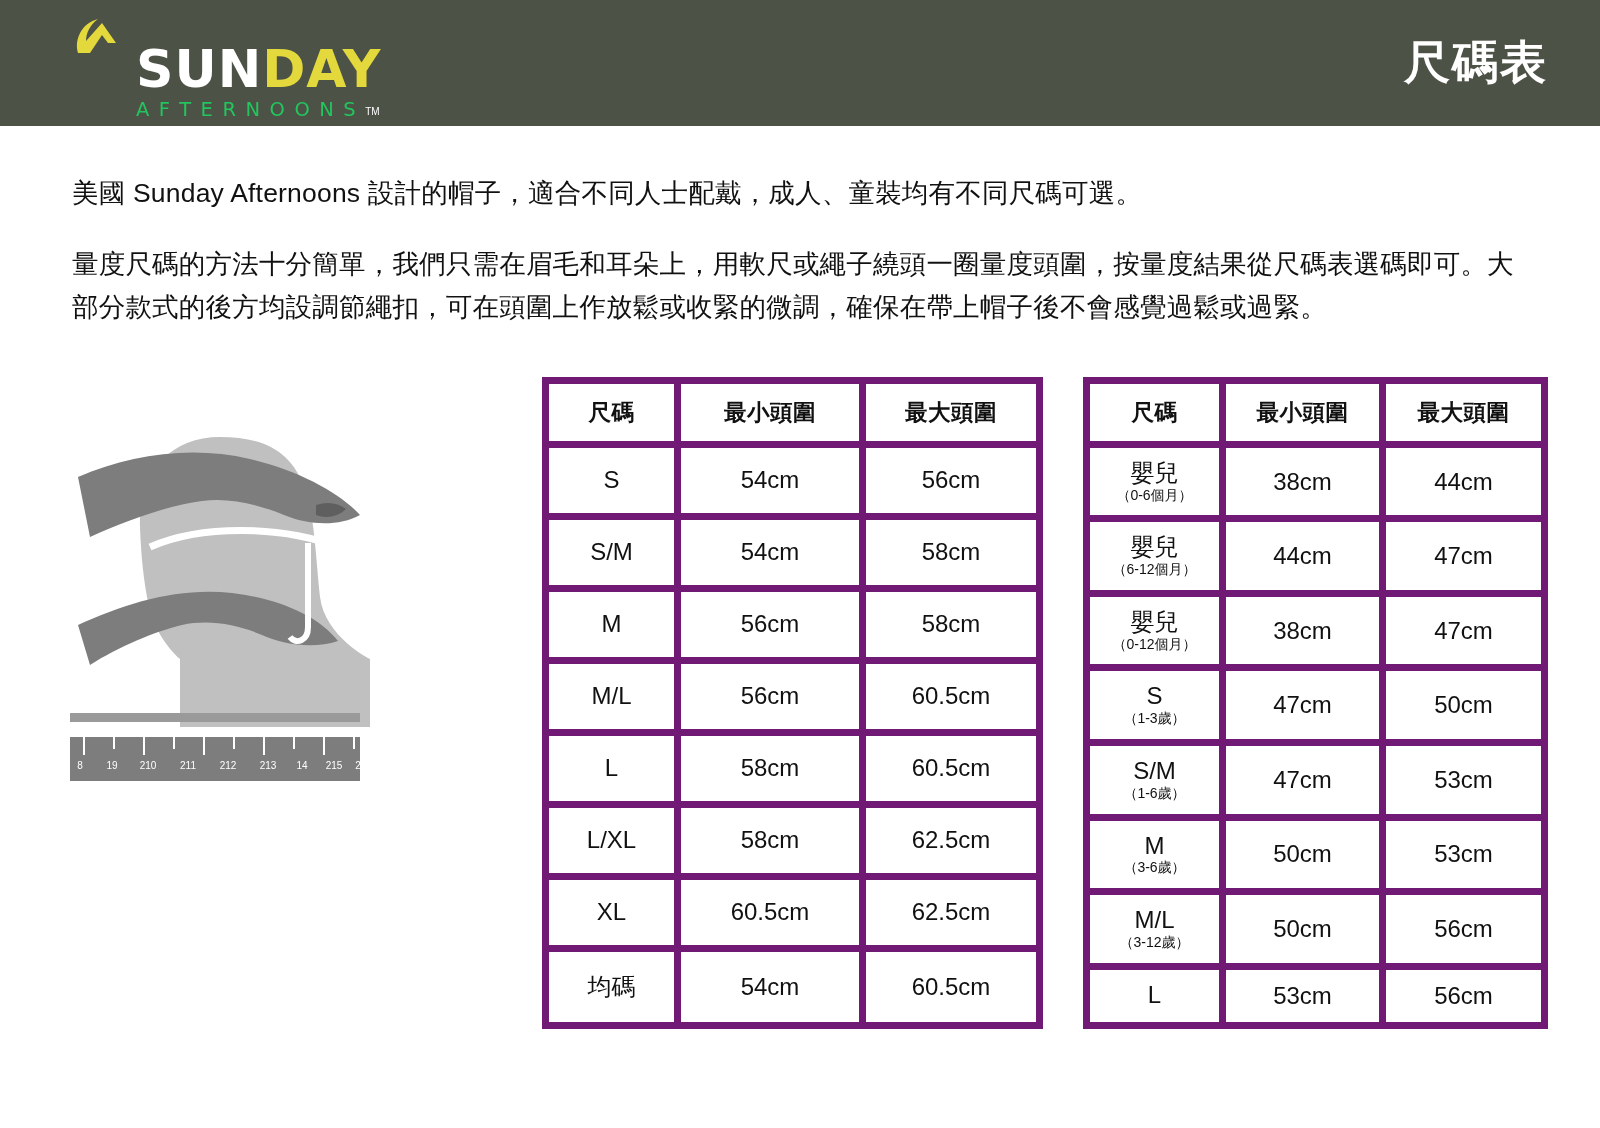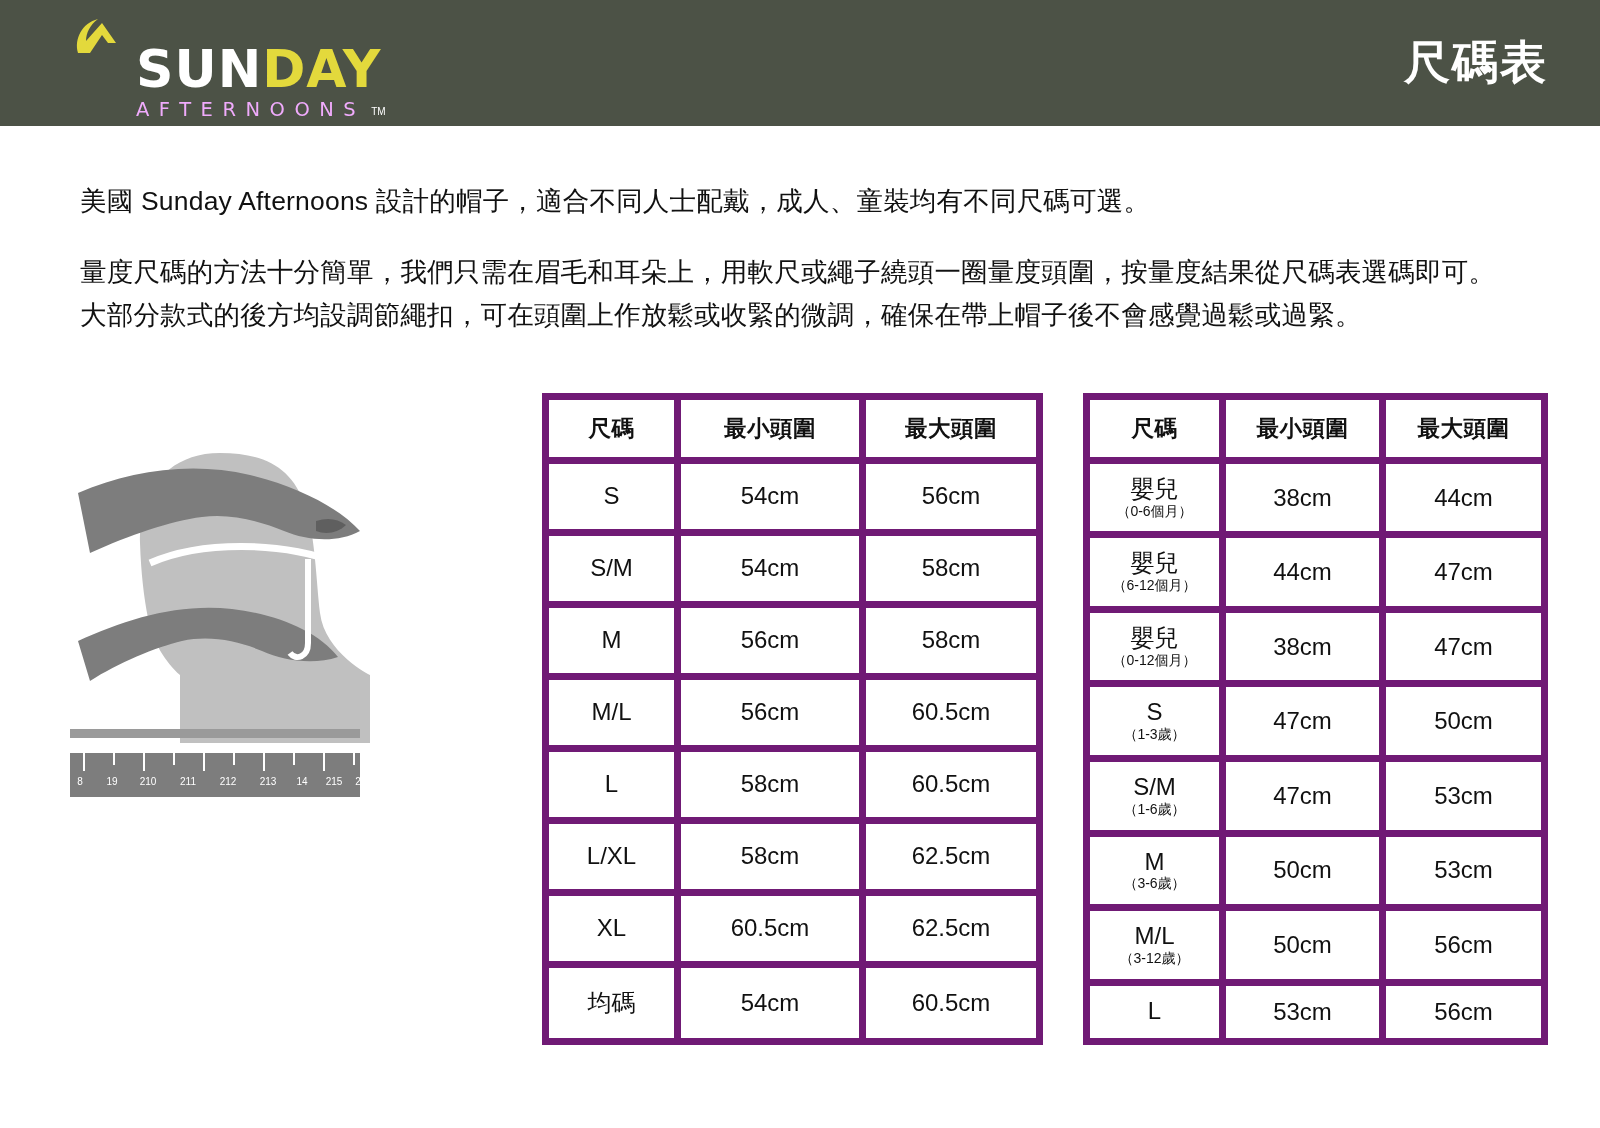--- a/index.html
+++ b/index.html
@@ -50,42 +50,42 @@
   }
   .logo-sunday .yellow { color: #e3d93c; }
   .logo-sub-row {
     display: flex;
     align-items: flex-end;
     margin-top: 5px;
   }
   .logo-afternoons {
     font-size: 19.5px;
     letter-spacing: 9.5px;
-    color: #f0abfc;
+    color: #22c55e;
     font-family: "DejaVu Sans", sans-serif;
   }
   .logo-tm {
     font-size: 10px;
     color: #ffffff;
-    margin-left: 6px;
+    margin-left: 0;
     margin-bottom: 2px;
   }
   .header-title {
     font-size: 46px;
     font-weight: bold;
     color: #ffffff;
     letter-spacing: 2px;
   }
 
   
   .intro {
     padding: 46px 72px 0 72px;
   }
   .intro p {
-    margin: 8px;
+    margin: 0;
     font-size: 26.5px;
     line-height: 1.62;
     color: #111111;
     letter-spacing: 0.2px;
   }
   .intro p.second {
     margin-top: 28px;
   }
 
   

